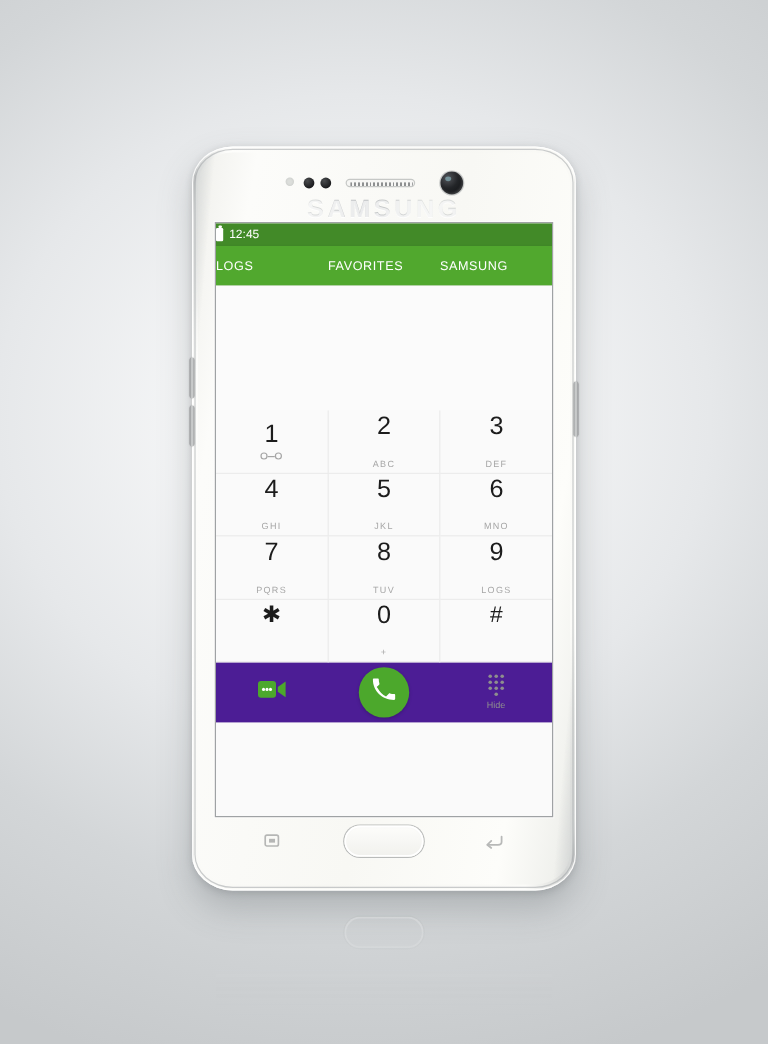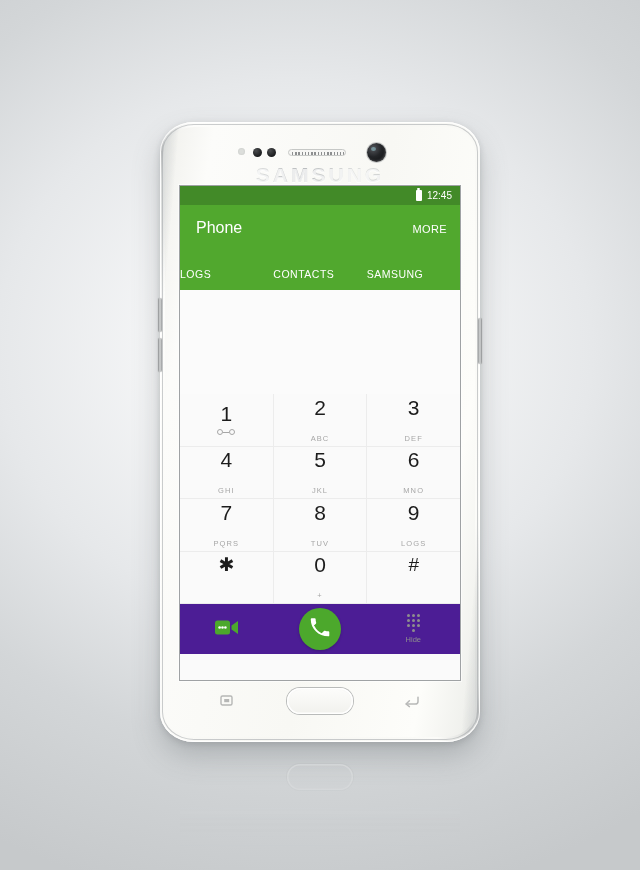--- a/index.html
+++ b/index.html
@@ -73,21 +73,21 @@
 
   
   #screen {
     position:absolute; left:20px; top:64px; width:280px; height:494px;
     background:#fafafa; overflow:hidden;
     box-shadow:0 0 0 1px #9fa2a4, 0 0 0 2px rgba(255,255,255,.55);
   }
 
   .statusbar {
     height:19px; background:#428a28; color:#fff;
-    display:flex; align-items:center; justify-content:flex-end; gap:5px;
+    display:flex; align-items:center; justify-content:flex-start; gap:5px;
     padding-right:8px; font-size:10px;
   }
   .battery { width:6px; height:11px; position:relative; background:#fff; border-radius:1px; }
   .battery::before { content:""; position:absolute; left:1.5px; top:-2px; width:3px; height:2px; background:#fff; border-radius:1px; }
 
   .appbar { height:52px; background:#51a82e; position:relative; }
   .appbar .title { position:absolute; left:16px; top:14px; color:#fff; font-size:16px; }
   .appbar .more  { position:absolute; right:13px; top:18px; color:#fff; font-size:11px; letter-spacing:.4px; }
 
   .tabbar { height:33px; background:#51a82e; display:flex; align-items:center;
@@ -172,28 +172,24 @@
     </div>
   <div class="brand">SAMSUNG</div>
 
   <div id="screen">
 
     <div class="statusbar">
       <div class="battery"></div>
       <span>12:45</span>
     </div>
 
-    <div class="appbar">
-      <div class="title">Phone</div>
-      <div class="more">MORE</div>
-    </div>
 
     <div class="tabbar">
       <div class="tab">LOGS</div>
-      <div class="tab">CONTACTS</div>
+      <div class="tab">FAVORITES</div>
       <div class="tab">SAMSUNG</div>
     </div>
 
     <div class="numdisplay"></div>
 
     <div class="keypad">
 
       <div class="krow">
         <div class="key">
           <div class="kdigit">1</div>

